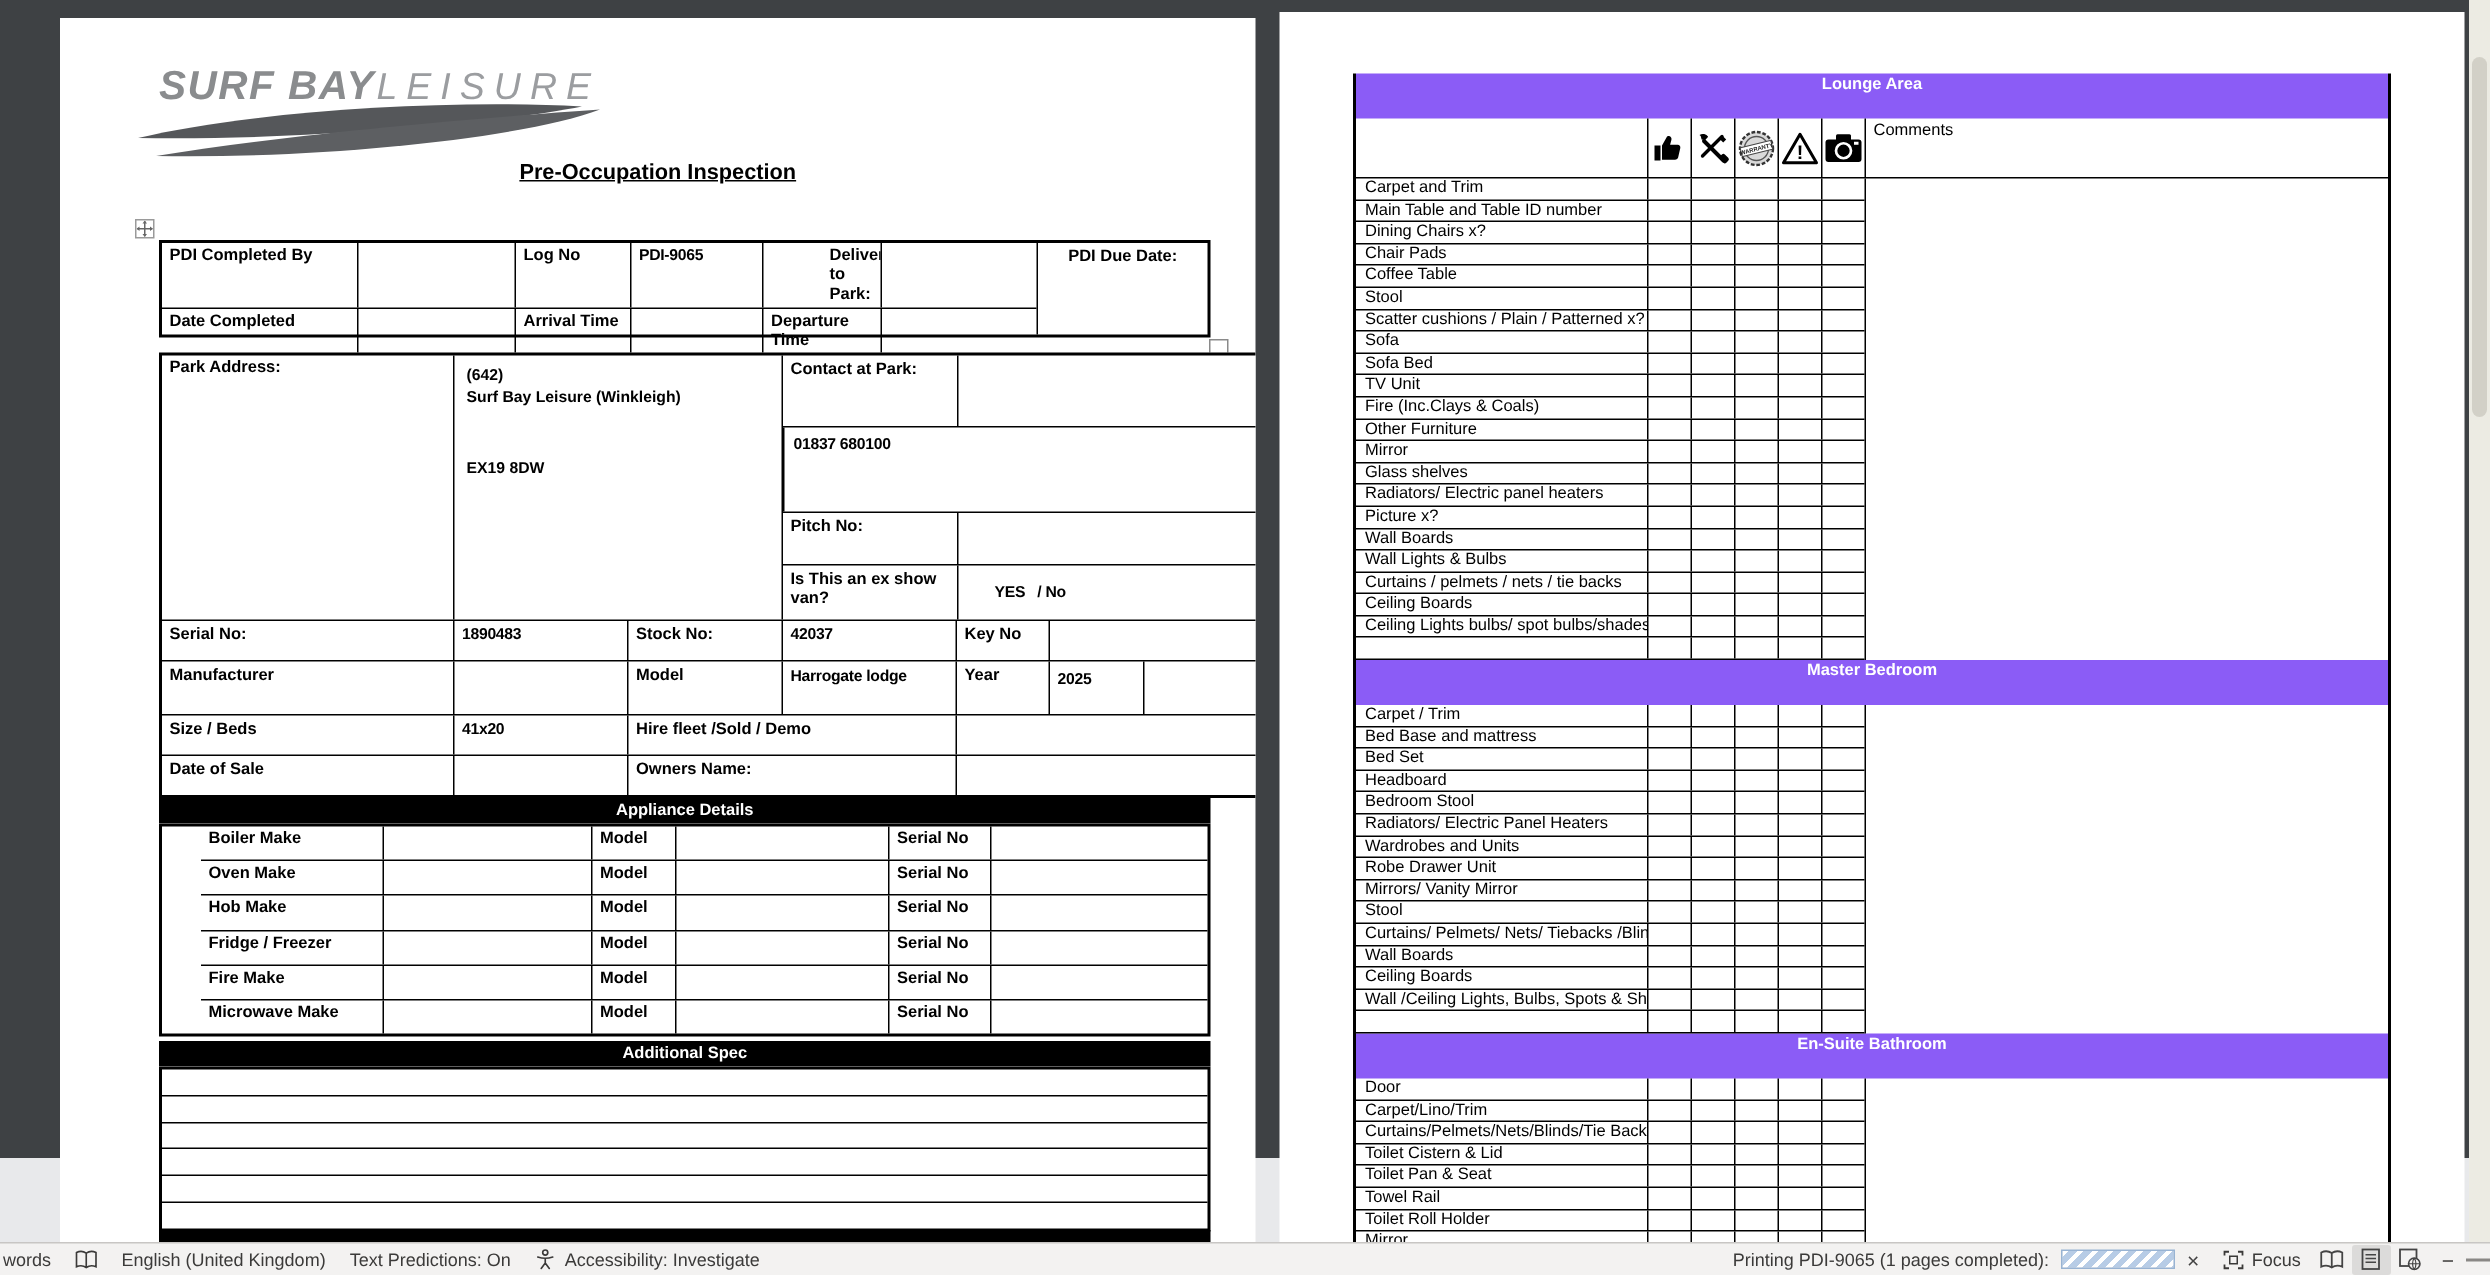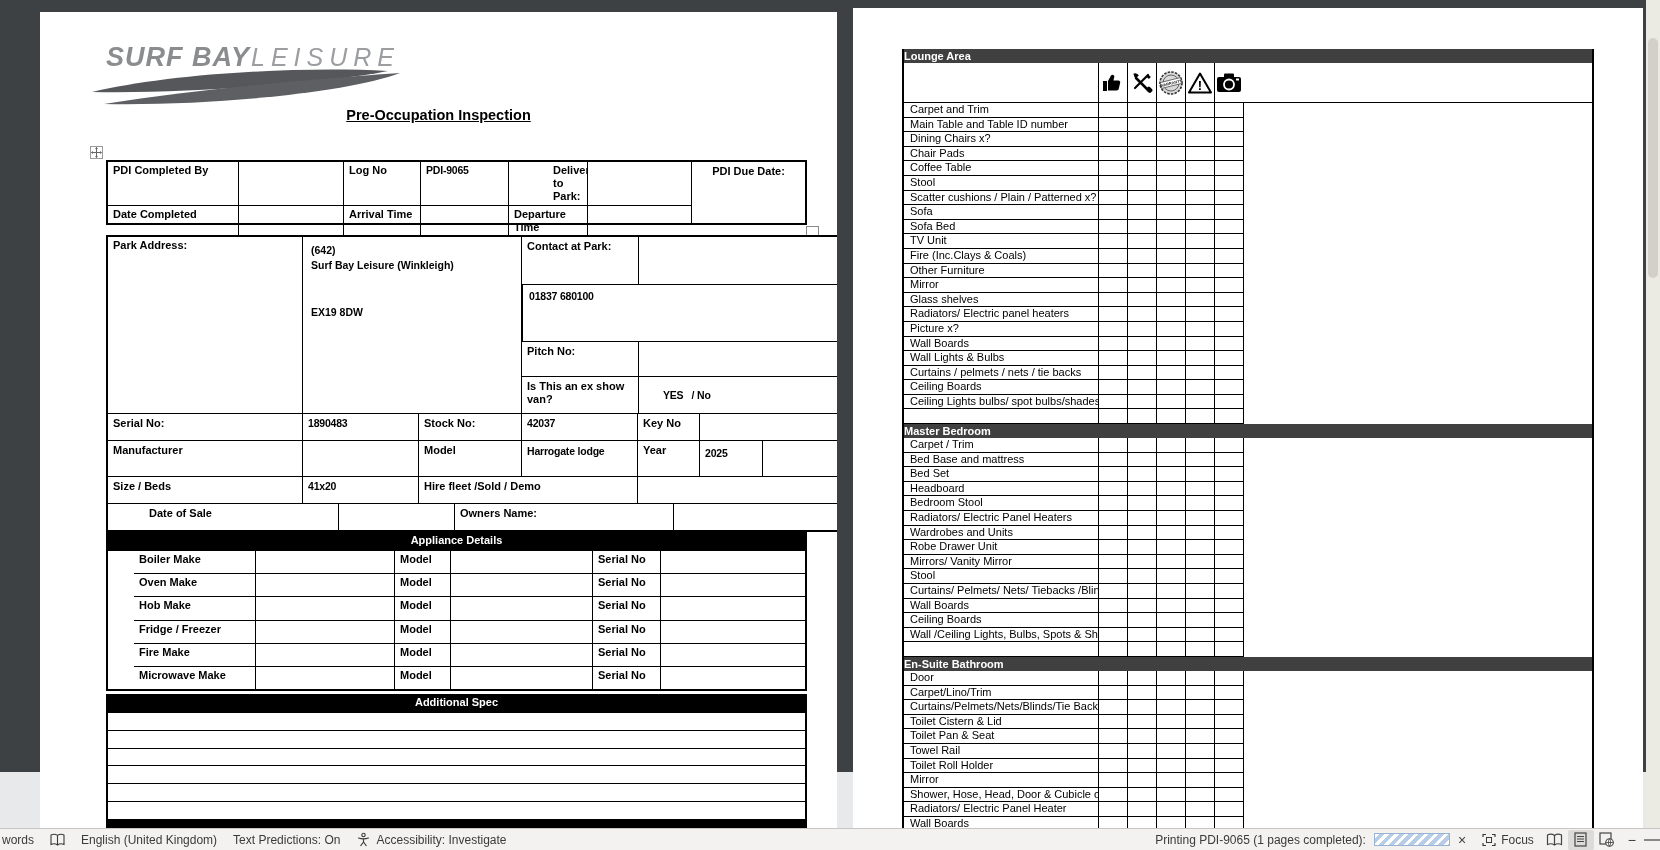--- a/index.html
+++ b/index.html
@@ -58,21 +58,21 @@
   #t-app{left:66px;top:537px;width:701px;height:142px;display:flex;flex-direction:column;}
   #t-app .r{flex:1;margin-left:26px;}
   .aw121{width:121px}.aw139{width:139px}.aw56{width:56px}.aw142{width:142px}.aw68{width:68px}
   #bar-spec{left:66px;top:682px;width:701px;height:17px;line-height:17px;}
   #t-spec{left:66px;top:699px;width:701px;height:110px;display:flex;flex-direction:column;}
   #t-spec .r{flex:1;}
   #bar-bottom{left:66px;top:808px;width:701px;height:9px;}
 
   
   #chk{position:absolute;left:49px;top:41px;width:692px;border-left:2px solid #000;border-right:2px solid #000;box-sizing:border-box;background:#fff;}
-  .sec-bar{height:14px;background:#404040;color:#fff;font-weight:bold;font-size:11px;text-align:left;line-height:14px;}
+  .sec-bar{height:30px;background:#8b5cf6;color:#fff;font-weight:bold;font-size:11px;text-align:center;line-height:14px;}
   .hdr-row{display:flex;height:40px;border-bottom:1px solid #000;box-sizing:border-box;}
   .hdr-row .hc{box-sizing:border-box;display:flex;align-items:center;justify-content:center;}
   .hdr-row .hc + .hc{border-left:1px solid #000;}
   .hc-item{width:194px;}
   .hc-icon{width:29px;}
   .hc-comm{flex:1;justify-content:flex-start !important;align-items:flex-start !important;padding:2px 5px;font-size:11px;}
   .rows-wrap{position:relative;}
   .chk-row{display:flex;width:339px;height:14.6px;border-bottom:1px solid #000;box-sizing:border-box;}
   .chk-item{width:194px;box-sizing:border-box;font-size:11px;line-height:13px;padding:0 0 0 6px;white-space:nowrap;overflow:hidden;}
   .chk-cell{width:29px;box-sizing:border-box;border-left:1px solid #000;}
@@ -196,21 +196,21 @@
       <div class="c b dw62">Year</div>
       <div class="c val" style="width:63px;padding-top:6px;">2025</div>
       <div class="fillerc"></div>
     </div>
     <div class="det" style="height:27px;">
       <div class="c b dw194">Size / Beds</div>
       <div class="c val dw116">41x20</div>
       <div class="c b" style="width:219px;">Hire fleet  /Sold / Demo</div>
       <div class="c" style="flex:1;"></div>
     </div>
-    <div class="det" style="flex:1;padding-left:36px;">
+    <div class="det" style="flex:1;">
       <div class="c b dw194">Date of Sale</div>
       <div class="c dw116"></div>
       <div class="c b" style="width:219px;">Owners Name:</div>
       <div class="c" style="flex:1;"></div>
     </div>
   </div>
 
   <div class="bar" id="bar-appliance">Appliance Details</div>
 
   <div class="tbl" id="t-app">
@@ -317,20 +317,21 @@
           </svg>
         </div>
         <div class="hc hc-icon">
           <svg width="26" height="22" viewBox="0 0 26 22">
             <rect x="1" y="5" width="24" height="15" rx="2" fill="#000"></rect>
             <rect x="8" y="1.5" width="10" height="5" rx="1" fill="#000"></rect>
             <rect x="20" y="6.5" width="3" height="2" fill="#fff"></rect>
             <circle cx="13" cy="12.5" r="5" fill="none" stroke="#fff" stroke-width="1.8"></circle>
           </svg>
         </div>
+        <div class="hc hc-comm">Comments</div>
       </div>
       <div class="rows-wrap">
         <div class="chk-row">
           <div class="chk-item">Carpet and Trim</div>
           <div class="chk-cell"></div>
           <div class="chk-cell"></div>
           <div class="chk-cell"></div>
           <div class="chk-cell"></div>
           <div class="chk-cell"></div>
         </div>

